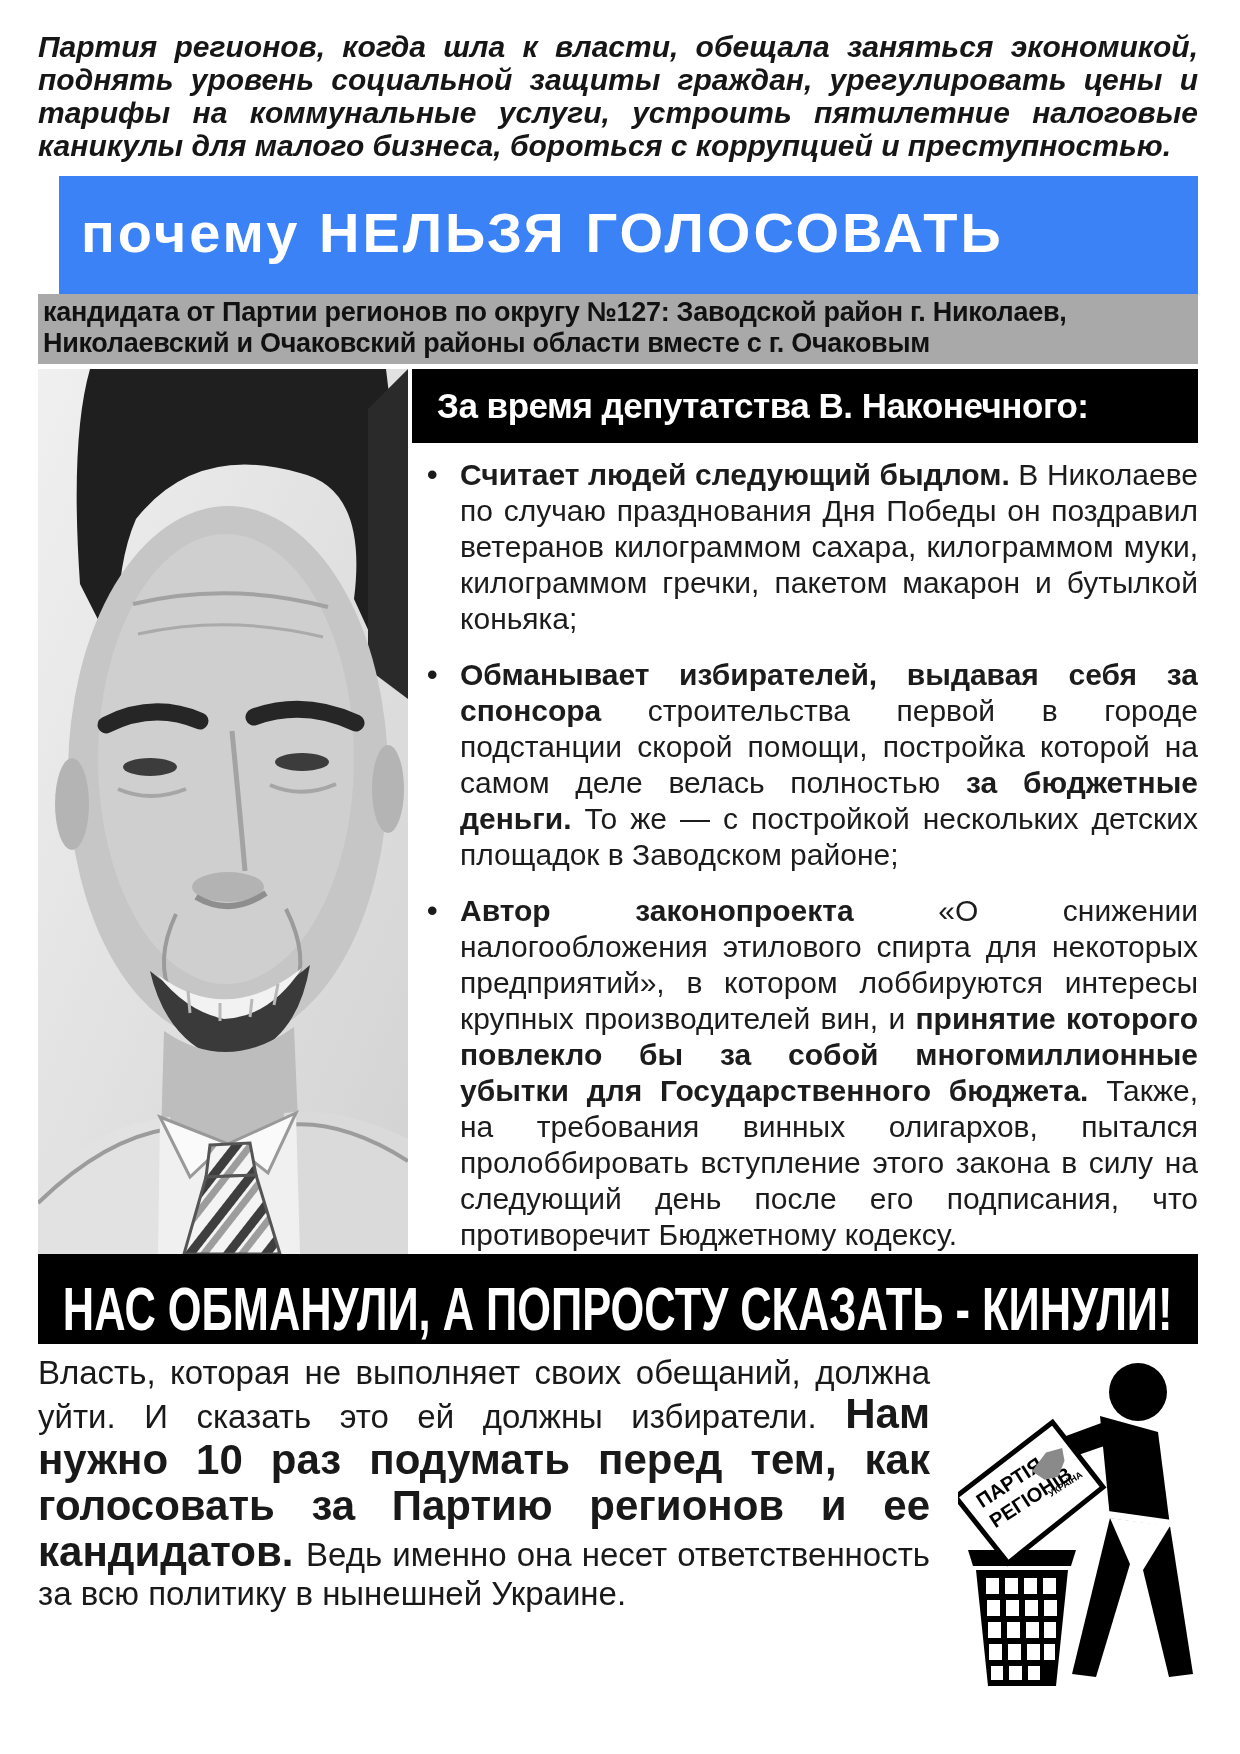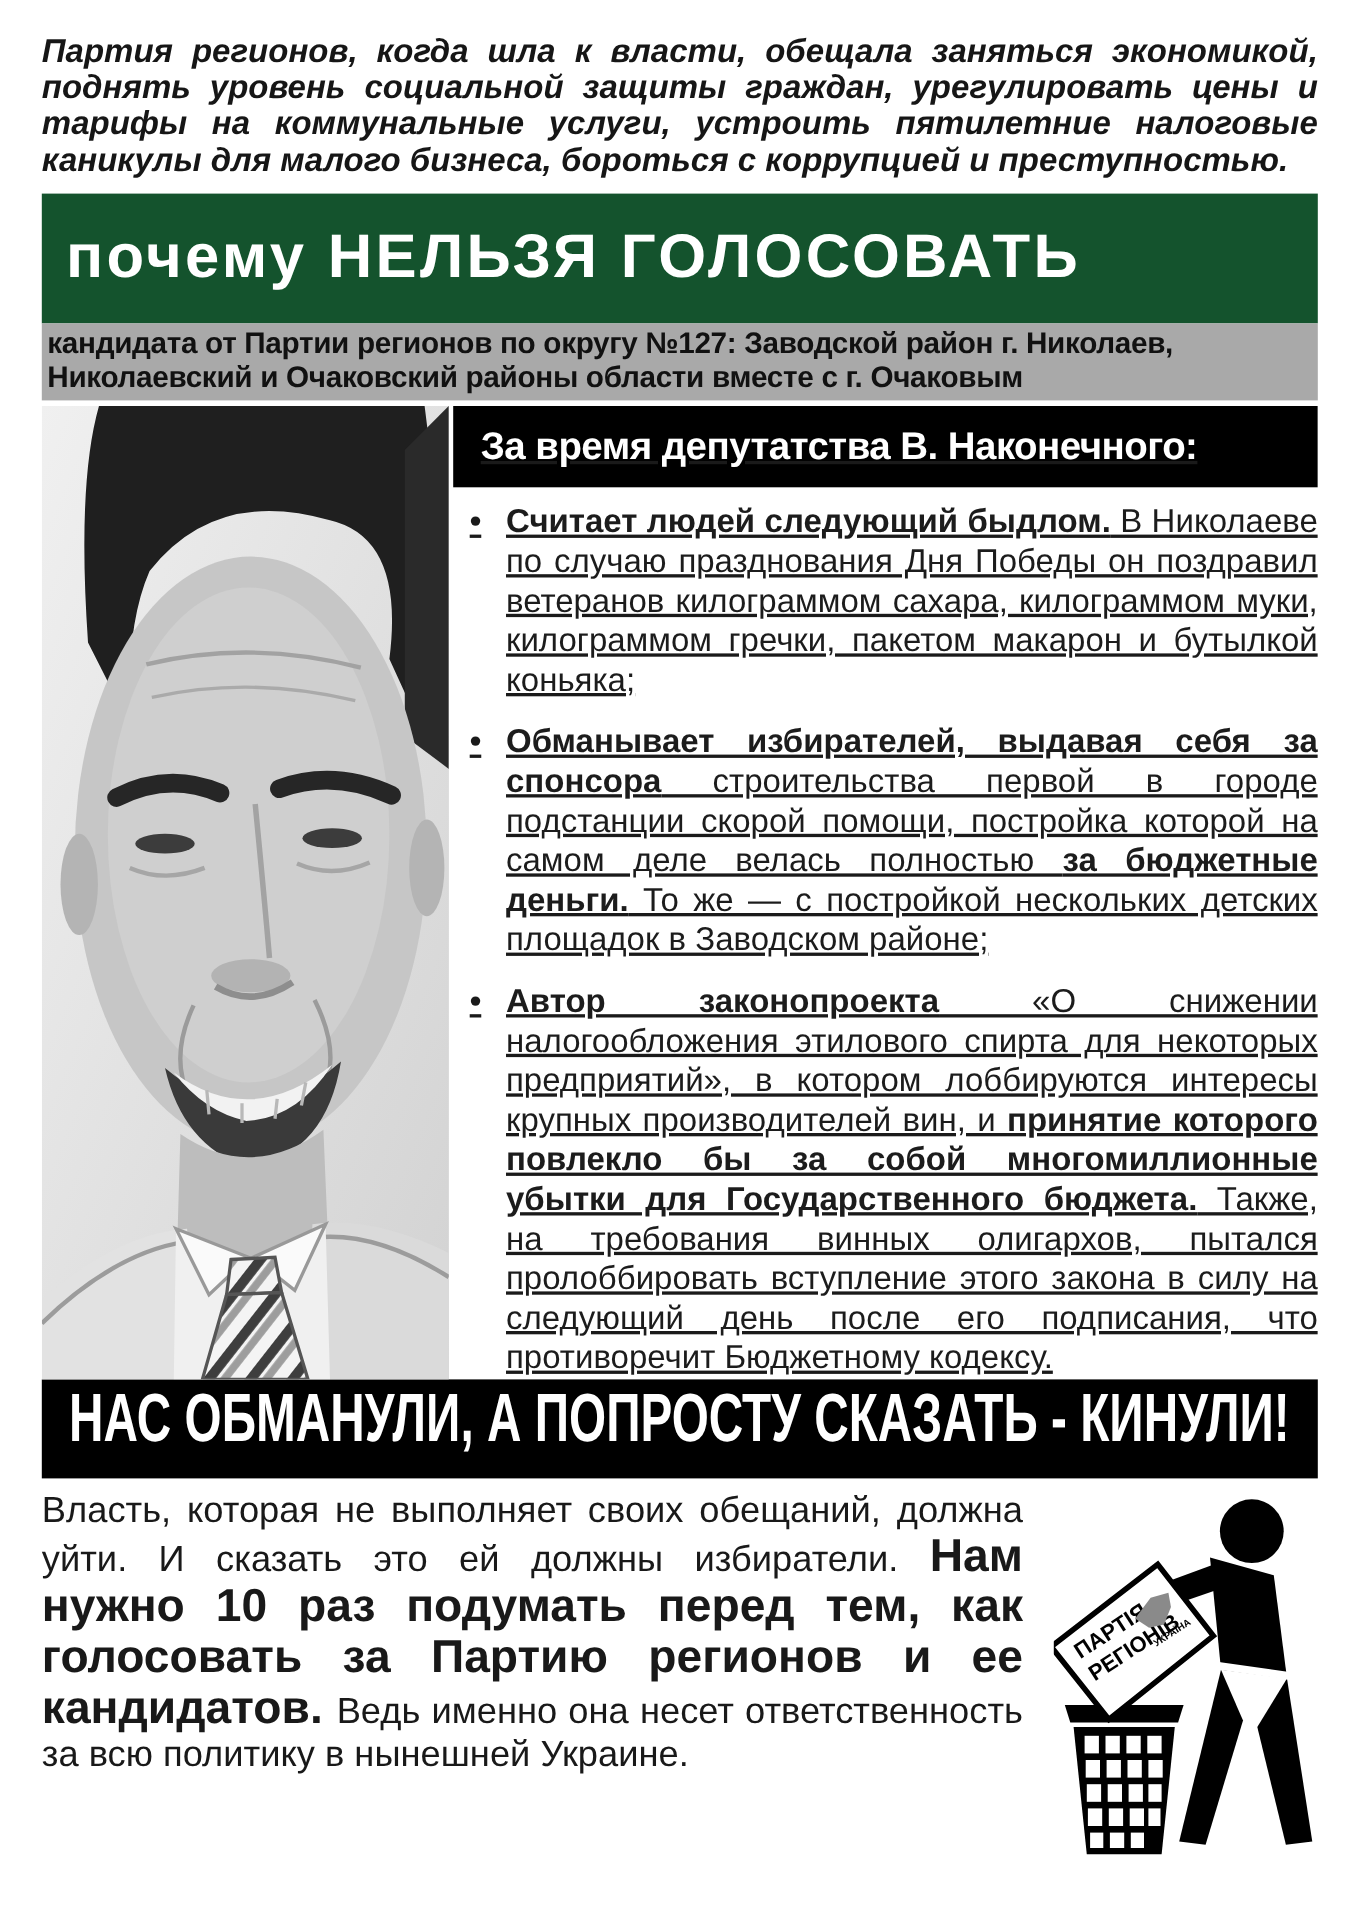--- a/index.html
+++ b/index.html
@@ -5,43 +5,43 @@
   html,body{margin:0;padding:0;background:#ffffff;}
   body{width:1240px;height:1754px;overflow:hidden;
        font-family:"Liberation Sans",sans-serif;color:#1a1a1a;}
   .page{box-sizing:border-box;width:1240px;height:1687px;padding:30px 42px 0 38px;}
 
   
   .intro{margin:0 0 14px 0;font-style:italic;font-weight:bold;
          font-size:30px;line-height:33px;text-align:justify;color:#161616;}
 
   
-  .title-banner{background:#14532d;color:#fff;padding:24px 10px 28px 22px;}
+  .title-banner{background:#3b82f6;color:#fff;padding:24px 10px 28px 22px;margin-left:21px;}
   .title-banner div{font-weight:bold;font-size:56px;line-height:66px;letter-spacing:3px;white-space:nowrap;}
 
   
   .subtitle-banner{background:#a9a9a9;color:#111;padding:3px 0 5px 5px;margin-bottom:5px;}
   .subtitle-banner div{font-weight:bold;font-size:27px;line-height:31px;letter-spacing:-0.3px;white-space:nowrap;}
 
   
-  .main-row{display:flex;gap:4px;height:885px;overflow:hidden;text-decoration:underline;}
+  .main-row{display:flex;gap:4px;height:885px;overflow:hidden;}
   .photo{width:370px;height:885px;flex:none;background:#dcdcdc;}
   .photo svg{display:block;width:100%;height:100%;}
   .right-col{flex:1;min-width:0;}
   .record-header{background:#000;color:#fff;font-weight:bold;font-size:35px;
                  height:74px;line-height:74px;padding-left:25px;letter-spacing:-0.5px;
                  white-space:nowrap;overflow:hidden;}
   .bullets{padding:14px 0 0 15px;}
   .bullet{display:flex;margin-bottom:20px;}
   .bullet .dot{width:33px;flex:none;font-size:30px;line-height:36px;font-weight:bold;}
   .bullet .bt{flex:1;font-size:30px;line-height:36px;text-align:justify;color:#1c1c1c;}
   .bold{font-weight:bold;}
 
   
-  .shout-banner{background:#000;height:90px;display:flex;align-items:flex-start;
+  .shout-banner{background:#000;height:90px;display:flex;align-items:flex-end;
                 justify-content:center;overflow:hidden;}
   .shout-text{color:#fff;font-weight:bold;font-size:62px;white-space:nowrap;
               transform:scaleX(0.70);transform-origin:center;letter-spacing:0px;}
 
   
   .bottom-wrap{position:relative;padding-top:10px;}
   .closing{margin:0;padding-right:268px;font-size:33px;line-height:37px;
            text-align:justify;color:#191919;}
   .closing .big{font-weight:bold;font-size:42px;line-height:46px;}
   .contact-bar{display:inline-block;background:#000;color:#fff;font-size:27px;

